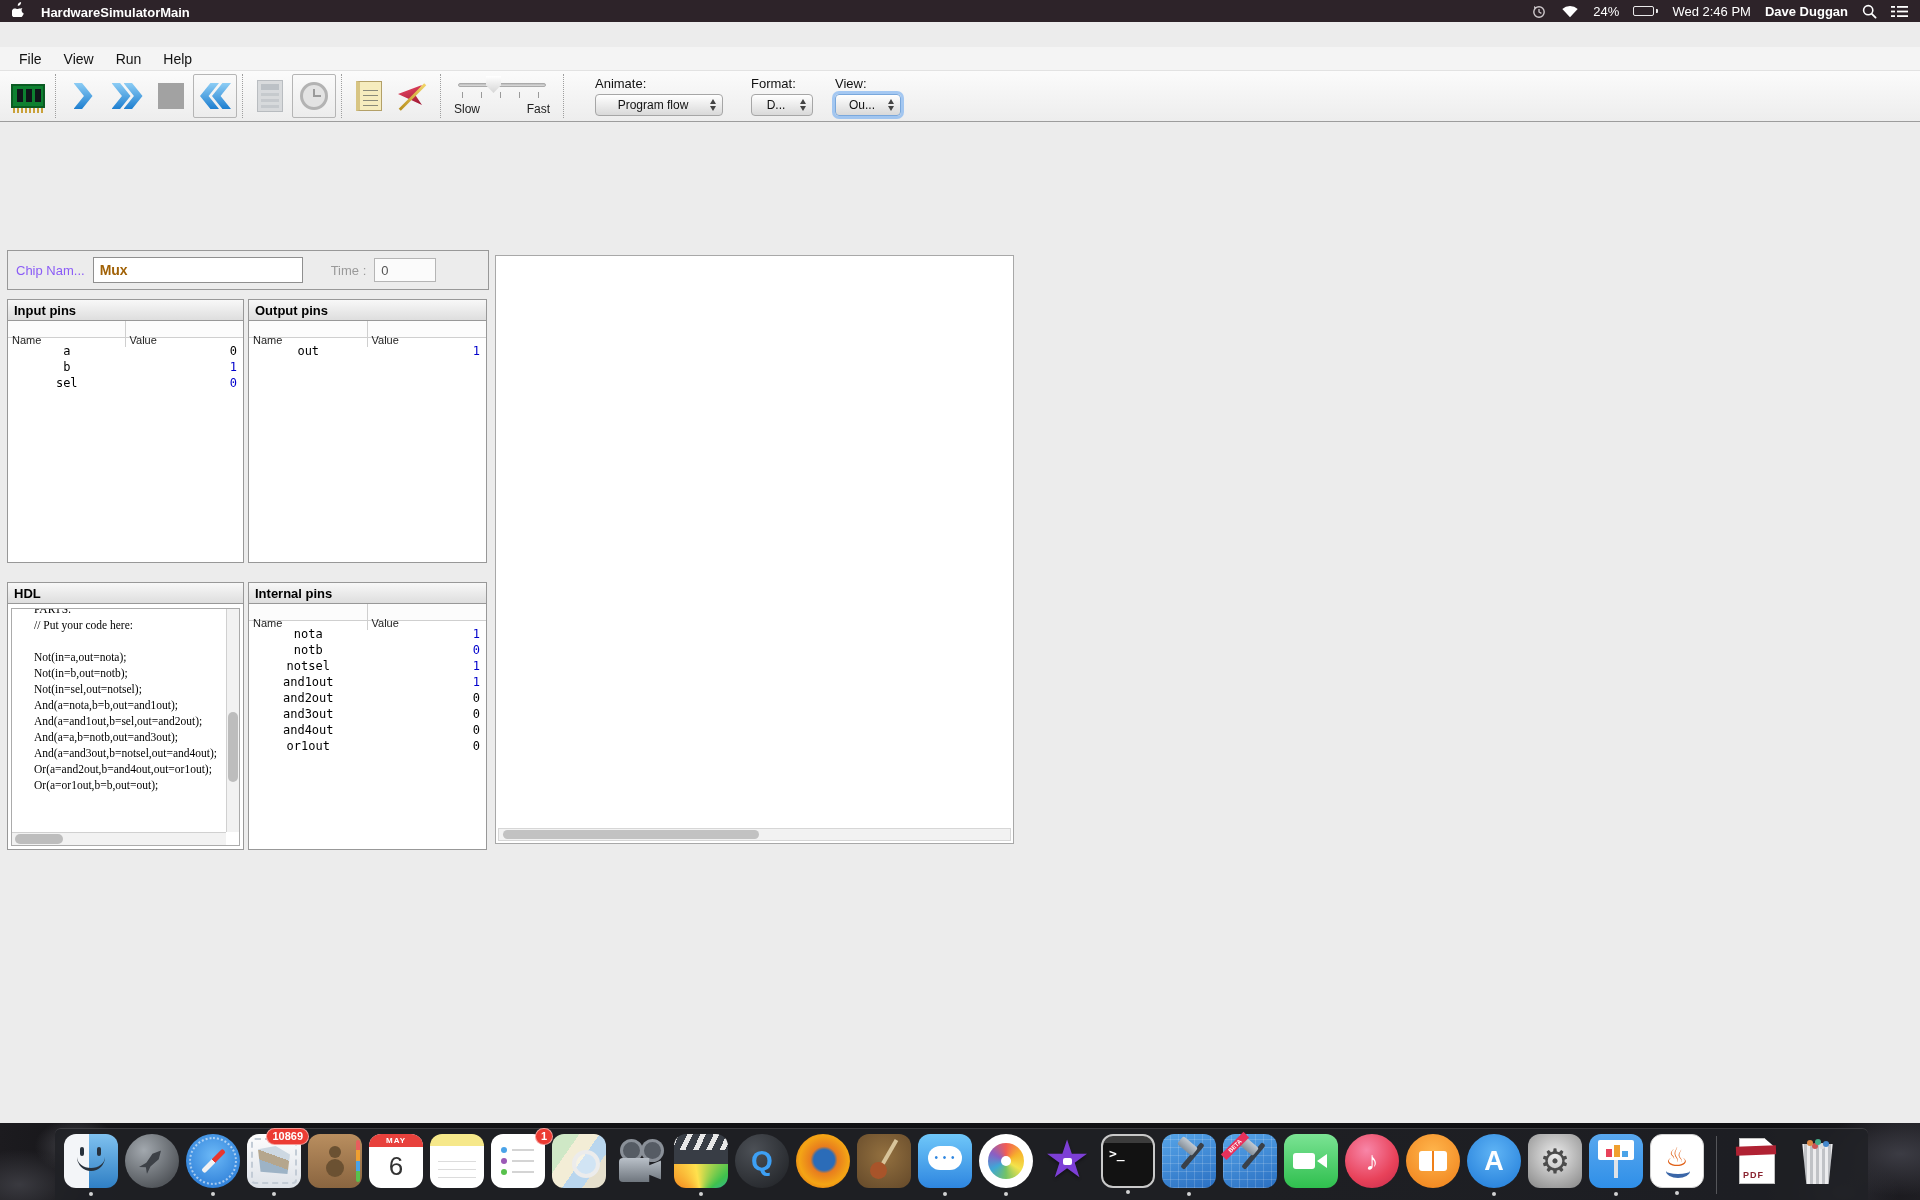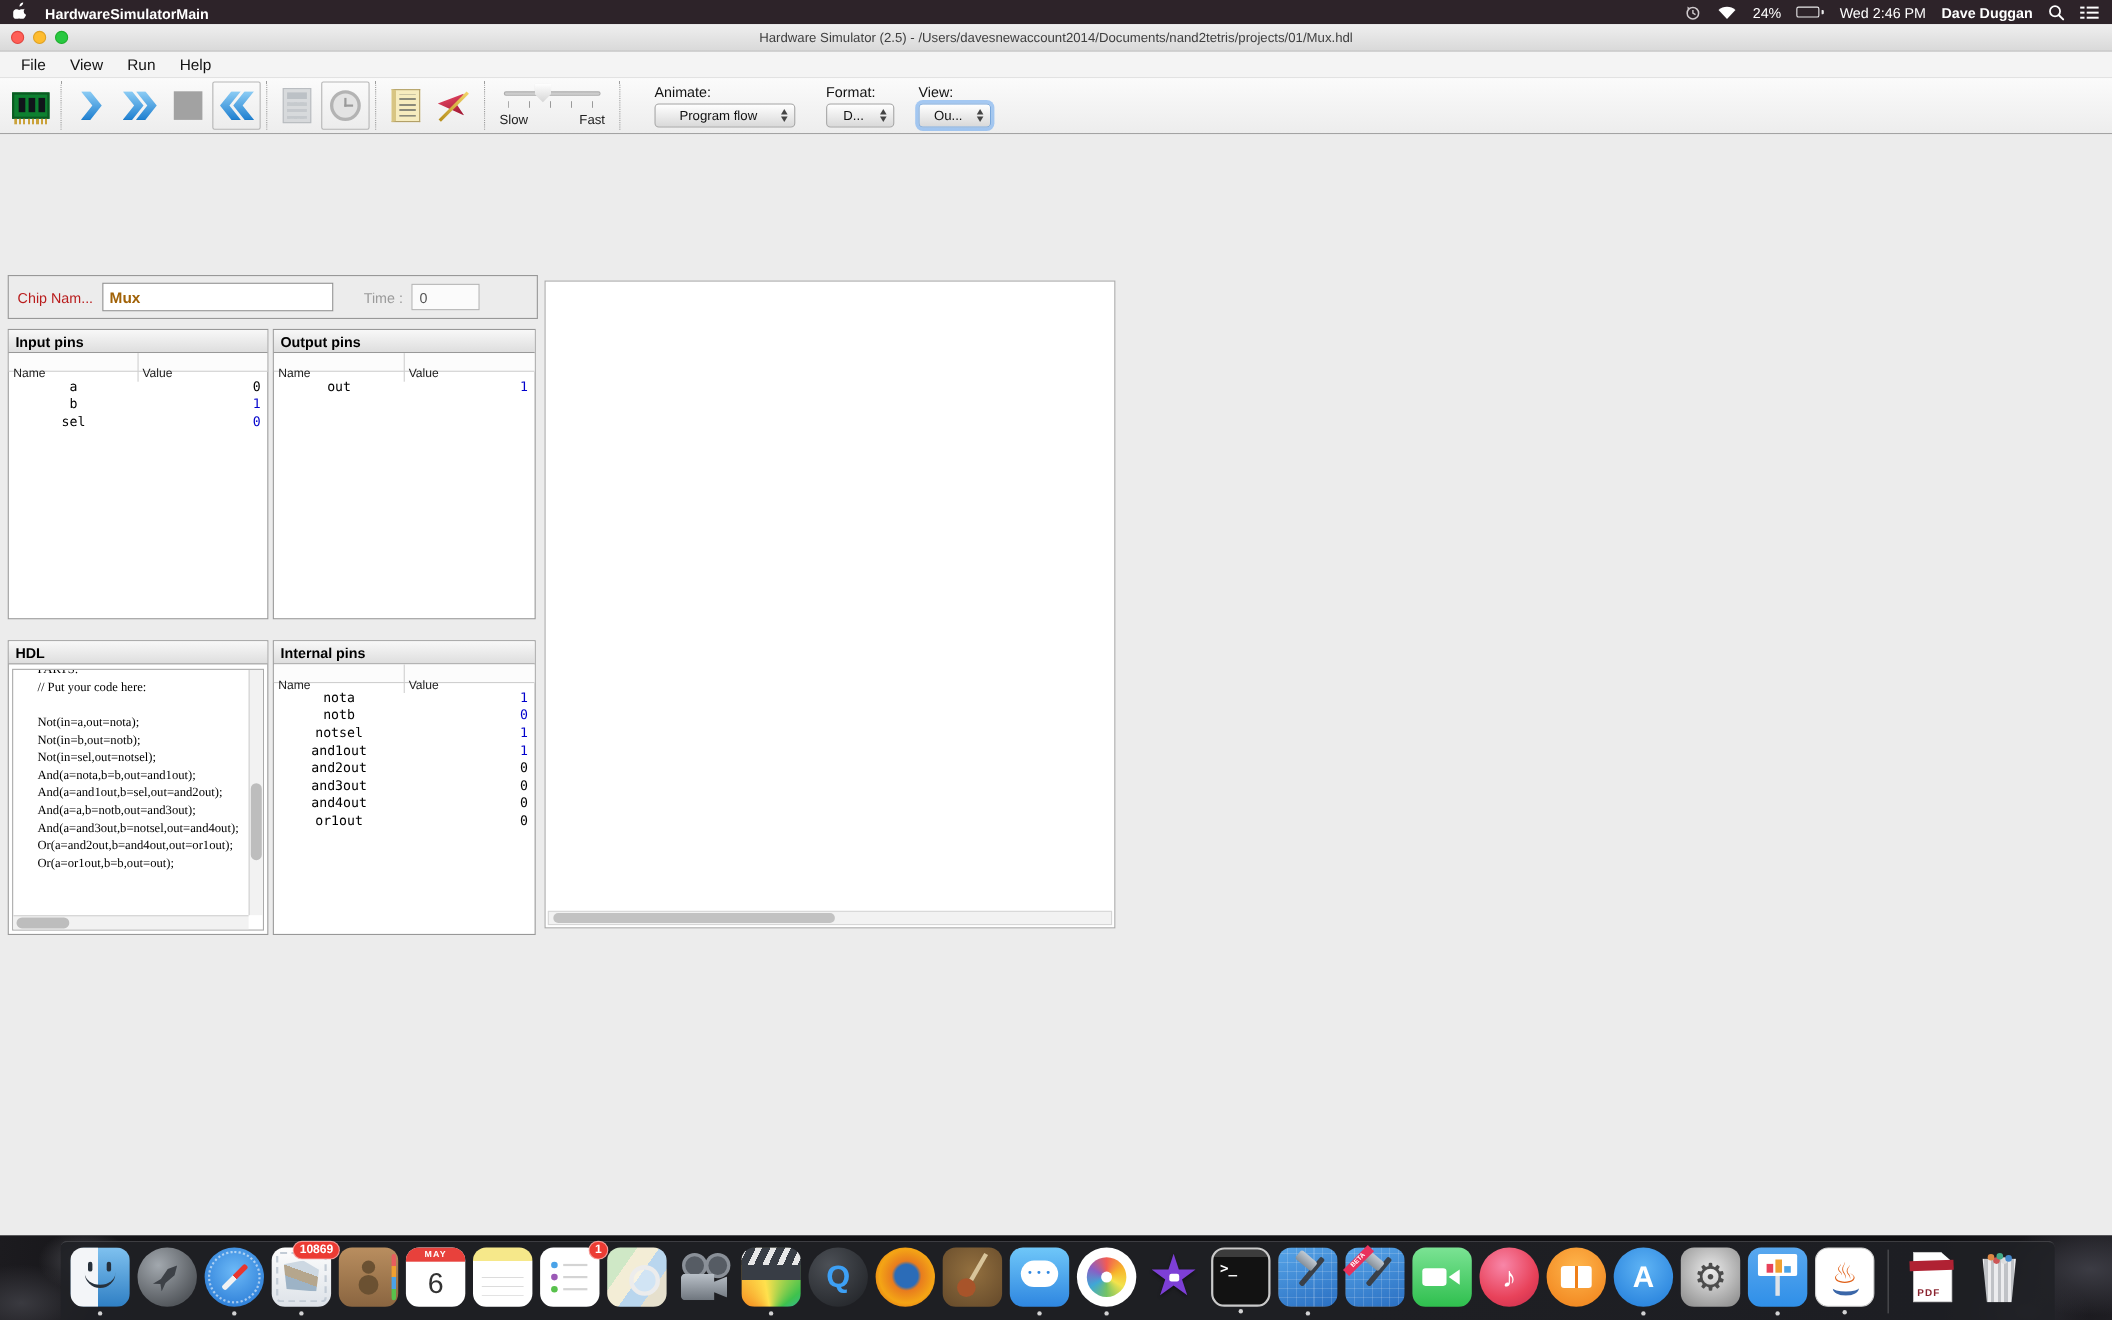--- a/index.html
+++ b/index.html
@@ -104,21 +104,21 @@
   .thc{padding:13px 4px}
   .thc.name{width:50%;border-right:1px solid #cfcfcf}
   .thc.val{flex:1}
   .prow{display:flex;font-family:"DejaVu Sans Mono",monospace;font-size:12px;line-height:16px;color:#000}
   .pname{width:50%;text-align:center}
   .pval{flex:1;text-align:right;padding-right:6px}
   .pval.blue{color:#0000cc}
   .rowsarea{padding-top:5px}
 
   #chiprow{left:7px;top:128px;width:482px;height:40px;background:#ececec;display:flex;align-items:center;padding:0 8px}
-  .chiplabel{font-size:13px;color:#b91c1c;white-space:nowrap}
+  .chiplabel{font-size:13px;color:#8b5cf6;white-space:nowrap}
   .chipfield{margin-left:8px;width:210px;height:26px;background:#fff;border:1px solid #8f8f8f;
     font-size:14px;font-weight:bold;display:flex;align-items:center;padding-left:6px;color:#a16207}
   .timelabel{margin-left:28px;font-size:13px;color:#9a9a9a;white-space:nowrap}
   .timefield{margin-left:8px;width:62px;height:24px;background:#fbfbfb;border:1px solid #b5b5b5;
     font-size:13px;color:#555;display:flex;align-items:center;padding-left:6px}
 
   #inpins{left:7px;top:177px;width:237px;height:264px}
   #outpins{left:248px;top:177px;width:239px;height:264px}
   #hdl{left:7px;top:460px;width:237px;height:268px}
   #intpins{left:248px;top:460px;width:239px;height:268px}
@@ -313,28 +313,20 @@
             <rect x="6" y="1" width="11" height="1.8" fill="#fff"></rect>
             <rect x="0" y="5.6" width="4" height="1.8" fill="#fff"></rect>
             <rect x="6" y="5.6" width="11" height="1.8" fill="#fff"></rect>
             <rect x="0" y="10.2" width="4" height="1.8" fill="#fff"></rect>
             <rect x="6" y="10.2" width="11" height="1.8" fill="#fff"></rect>
           </svg>
       </span>
     </div>
   </div>
 
-  <div class="titlebar">
-    <div class="lights">
-      <span class="lt red"></span>
-      <span class="lt yel"></span>
-      <span class="lt grn"></span>
-    </div>
-    <div class="wtitle">Hardware Simulator (2.5) - /Users/davesnewaccount2014/Documents/nand2tetris/projects/01/Mux.hdl</div>
-  </div>
 
   <div class="appmenu">
     <span class="mitem">File</span>
     <span class="mitem">View</span>
     <span class="mitem">Run</span>
     <span class="mitem">Help</span>
   </div>
 
   <div class="toolbar">
     <div class="tbtn">

